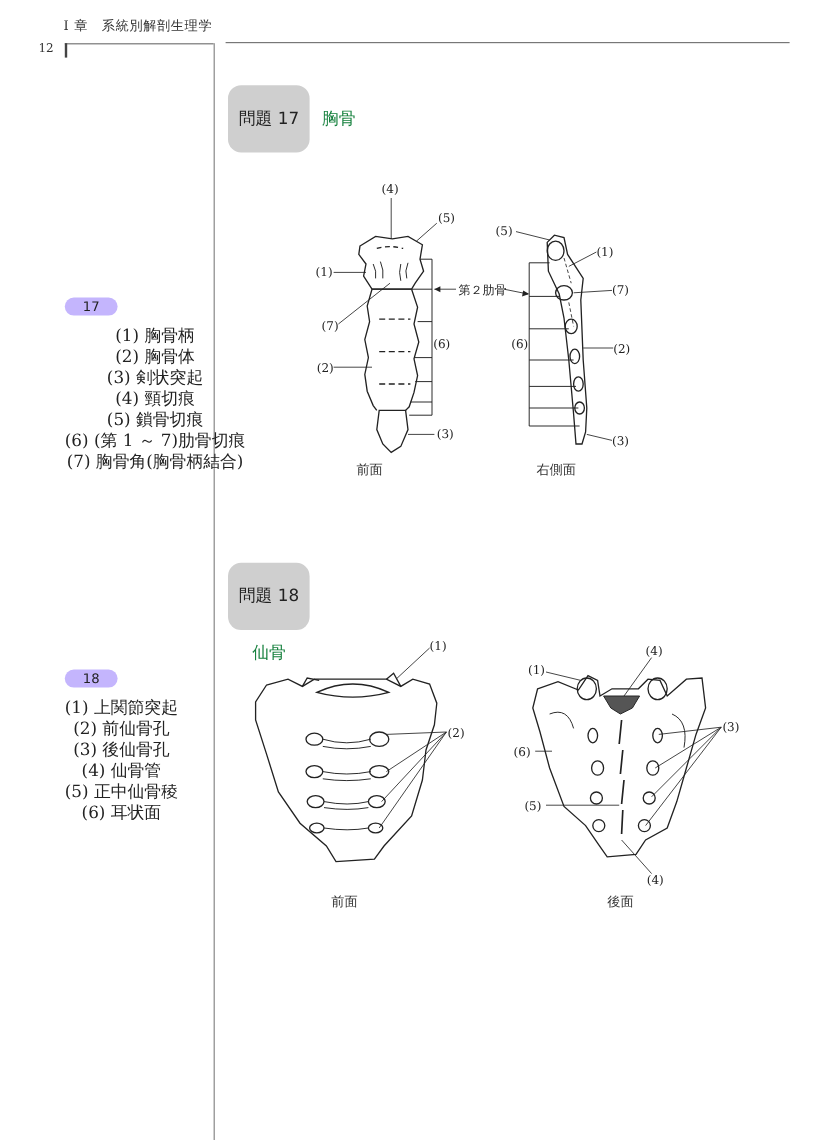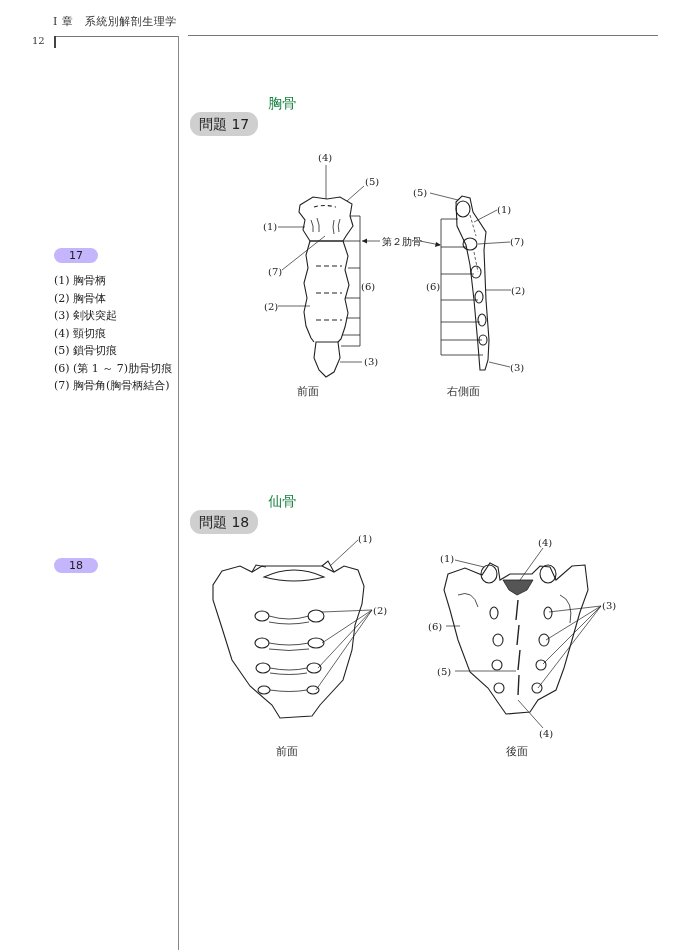--- a/index.html
+++ b/index.html
@@ -9,25 +9,25 @@
   .running-head { left:53px; top:14px; font-size:11px; letter-spacing:0.5px; color:#333; }
   .page-num { left:32px; top:35px; font-size:10px; color:#333;text-align:right; }
   .sidebar-top { left:54px; top:36px; width:124px; height:0; border-top:1px solid #777; }
   .sidebar-left-tick { left:54px; top:36px; width:0; height:12px; border-left:2px solid #444; }
   .sidebar-vline { left:178px; top:36px; width:0; height:914px; border-left:1.5px solid #888; }
   .header-rule { left:188px; top:35px; width:470px; height:0; border-top:1.5px solid #777; }
 
   .ans-badge { width:44px; height:15px; border-radius:8px; background:#c4b5fd;
                font-family:"DejaVu Sans","Liberation Sans",sans-serif; font-size:11px;
                text-align:center; line-height:15px; color:#222; }
-  .ans-list { font-size:11px; line-height:17.5px; color:#222; margin:0; padding:0; list-style:none; white-space:nowrap; }
+  .ans-list { font-size:14px; line-height:17.5px; color:#222; margin:0; padding:0; list-style:none; white-space:nowrap;text-align:center; }
 
   .q-head { display:flex; align-items:center; gap:10px; }
-  .q-badge { background:#cfcfcf; border-radius:11px; padding:0 9px; height:24px; line-height:24px;
-             font-family:"DejaVu Sans","Liberation Sans",sans-serif; font-size:14px; color:#222;margin-top:41px; }
+  .q-badge { background:#cfcfcf; border-radius:11px; padding:16px 9px; height:24px; line-height:24px;
+             font-family:"DejaVu Sans","Liberation Sans",sans-serif; font-size:14px; color:#222; }
   .q-title { font-family:"DejaVu Sans","Liberation Sans",sans-serif; font-size:14px; color:#15803d; }
 
   .caption { font-size:11px; color:#333; }
   svg text { font-family:"DejaVu Serif","Liberation Serif",serif; font-size:10px; fill:#222; }
   svg .sans { font-family:"DejaVu Sans","Liberation Sans",sans-serif; }
 </style>
 </head>
 <body>
 
 <div class="abs running-head">I 章　系統別解剖生理学</div>
@@ -45,20 +45,28 @@
     <li>(3) 剣状突起</li>
     <li>(4) 頸切痕</li>
     <li>(5) 鎖骨切痕</li>
     <li>(6) (第 1 ～ 7)肋骨切痕</li>
     <li>(7) 胸骨角(胸骨柄結合)</li>
   </ul>
 </div>
 
 <div class="abs" style="left:54px;top:558px;">
   <div class="ans-badge">18</div>
+  <ul class="ans-list" style="margin-top:9px;">
+    <li>(1) 上関節突起</li>
+    <li>(2) 前仙骨孔</li>
+    <li>(3) 後仙骨孔</li>
+    <li>(4) 仙骨管</li>
+    <li>(5) 正中仙骨稜</li>
+    <li>(6) 耳状面</li>
+  </ul>
 </div>
 
 <div class="abs q-head" style="left:190px;top:71px;">
   <span class="q-badge">問題 17</span>
   <span class="q-title">胸骨</span>
 </div>
 
 <svg class="abs" style="left:240px;top:140px;" width="320" height="265" viewBox="240 140 320 265">
   <g fill="none" stroke="#222" stroke-width="1.1">
 
@@ -116,21 +124,21 @@
   <text x="413" y="196">(5)</text>
   <text x="497" y="213">(1)</text>
   <text x="510" y="245">(7)</text>
   <text x="426" y="290">(6)</text>
   <text x="511" y="294">(2)</text>
   <text x="510" y="371">(3)</text>
 </svg>
 <div class="abs caption" style="left:297px;top:384px;">前面</div>
 <div class="abs caption" style="left:447px;top:384px;">右側面</div>
 
-<div class="abs q-head" style="left:190px;top:469px;">
+<div class="abs q-head" style="left:190px;top:469px;flex-direction:column;">
   <span class="q-badge">問題 18</span>
   <span class="q-title">仙骨</span>
 </div>
 
 <svg class="abs" style="left:200px;top:525px;" width="440" height="220" viewBox="200 525 440 220">
   <g fill="none" stroke="#222" stroke-width="1.1">
 
     <path d="M222 571 L240 566 L252 572 L262 566 L322 566 L334 572 L344 566 L358 570 L364 586 L362 604 L355 625 L352 650 L343 680 L320 705 L312 716 L280 718 L272 705 L250 686 L232 660 L222 628 L213 600 L213 585 Z"></path>
     <path d="M252 572 L256 565 L266 567 M322 566 L328 561 L334 572"></path>
     <path d="M264 577 q30 -14 60 0 q-30 8 -60 0 Z"></path>

